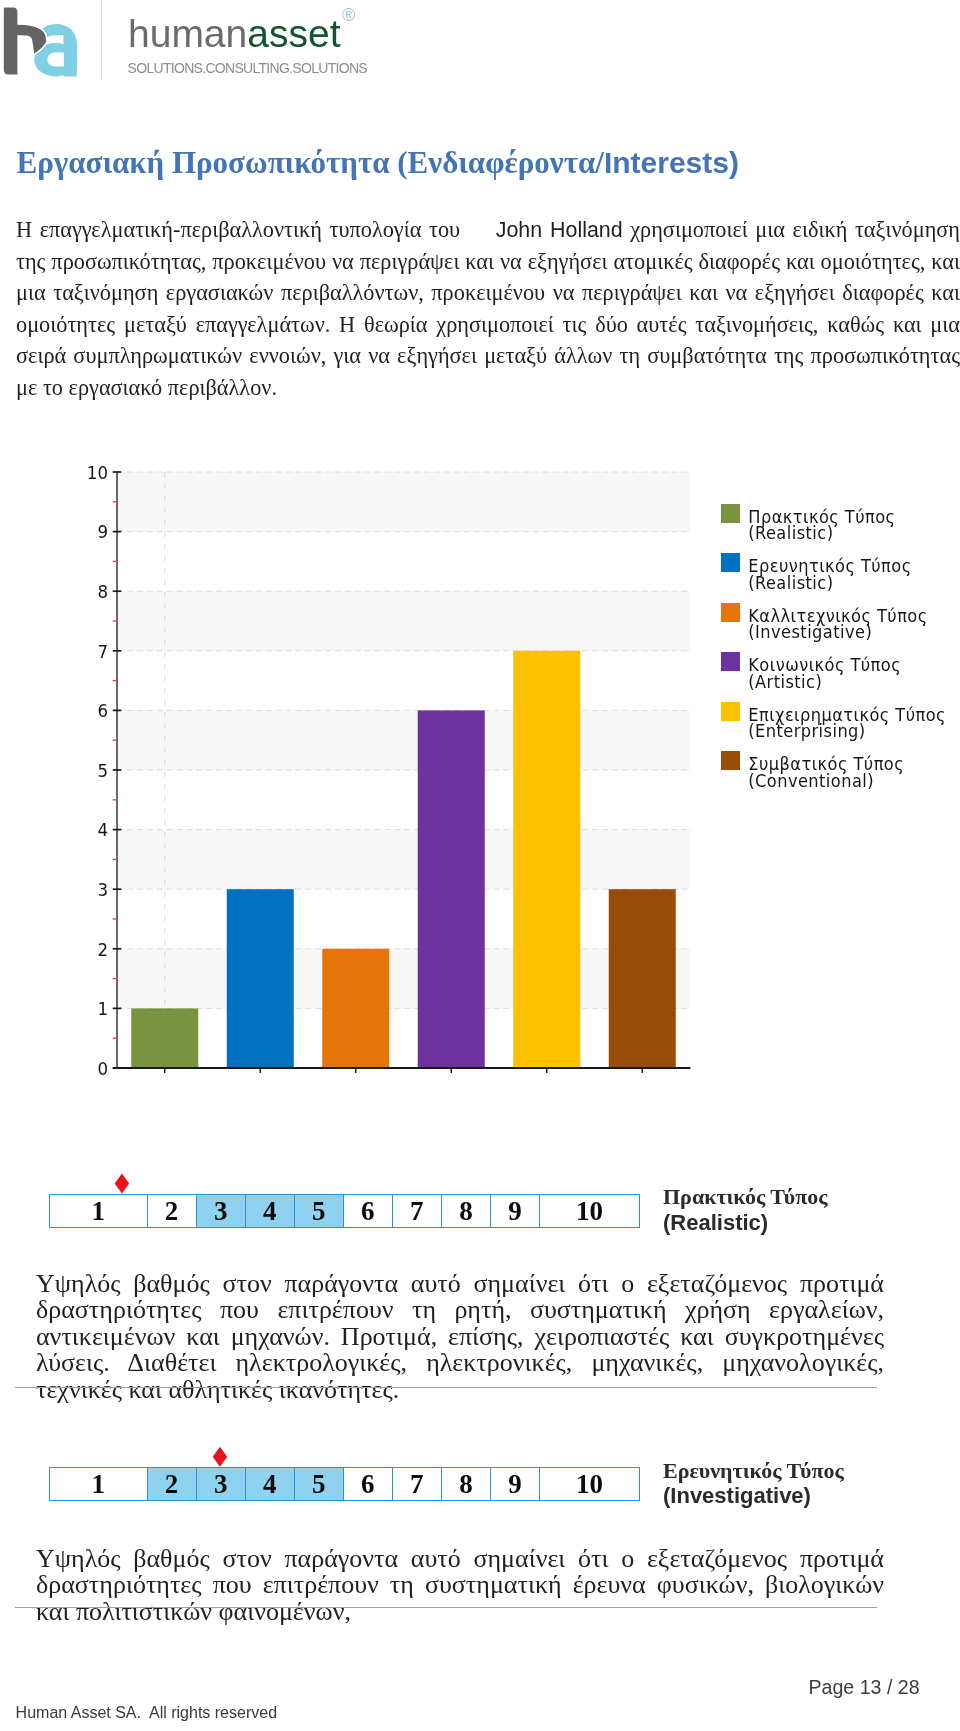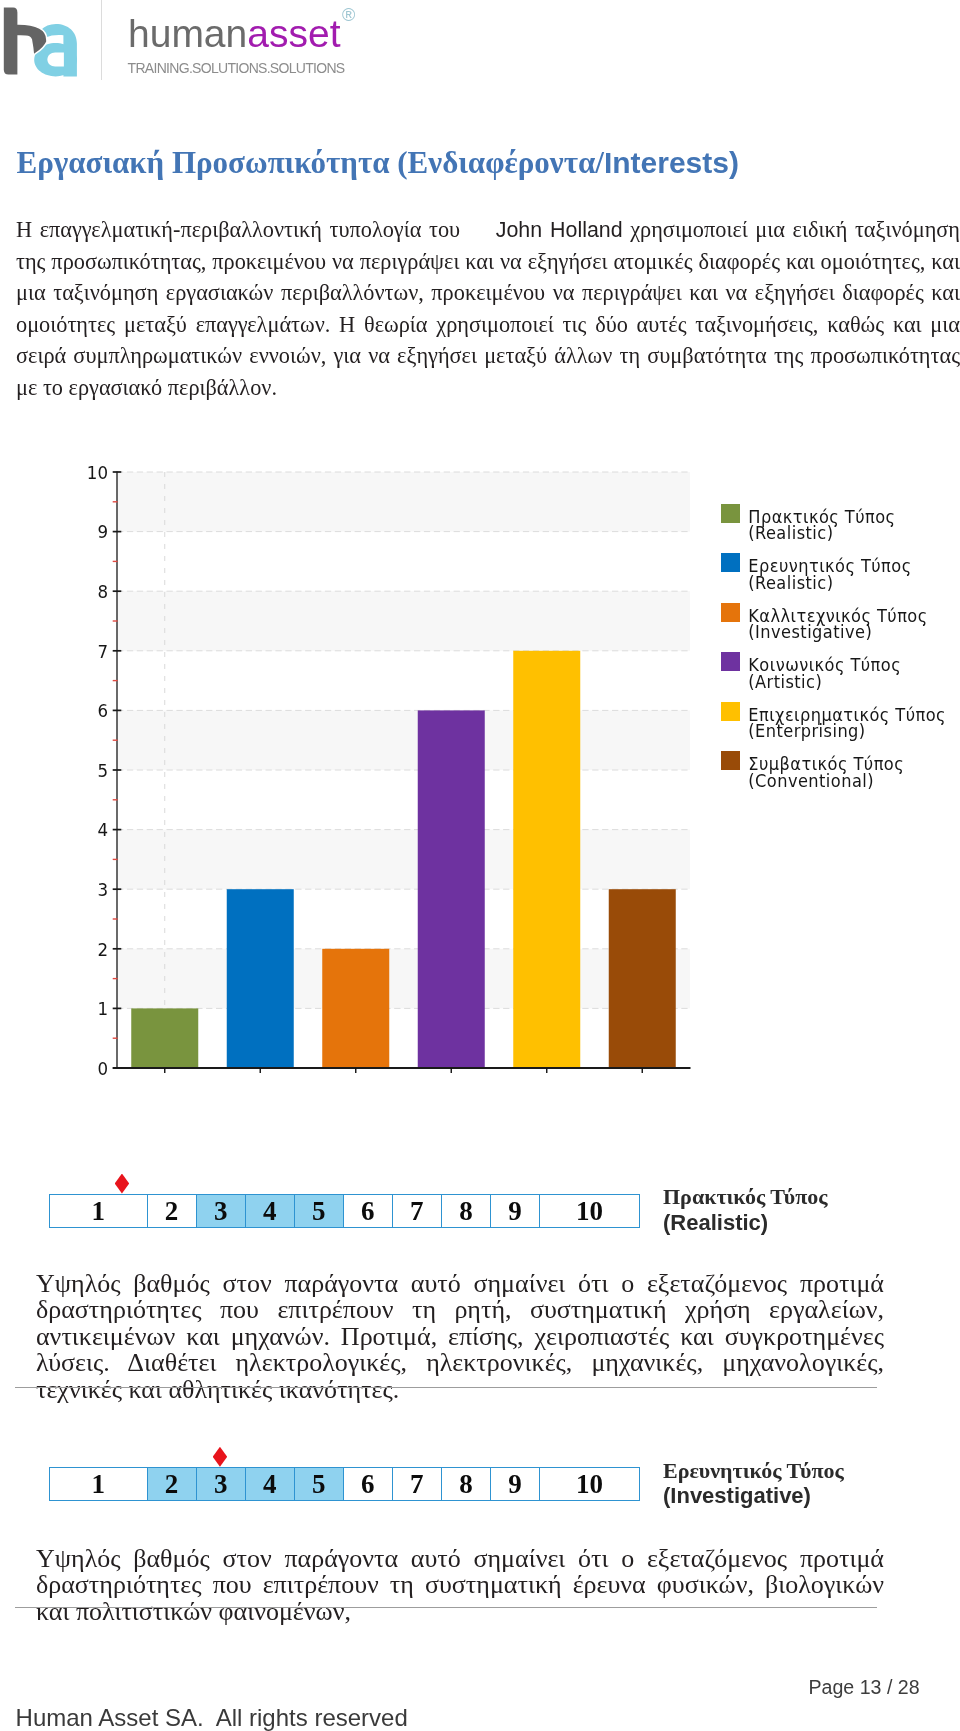--- a/index.html
+++ b/index.html
@@ -11,21 +11,21 @@
     -webkit-font-smoothing:antialiased;
   }
 
   
   #brand-header{position:absolute;left:0;top:0;width:960px;height:90px;}
   #logo-mark{position:absolute;left:0px;top:0px;}
   #brand-divider{position:absolute;left:101px;top:0;width:1px;height:80px;background:#dcdcdc;}
   #brand-wordmark{position:absolute;left:128px;top:14.5px;
      font-family:"Liberation Sans",sans-serif;font-size:39px;font-weight:400;
      line-height:38px;white-space:nowrap;color:#6b6b6b;}
-  #brand-wordmark .accent{color:#a21caf;}
+  #brand-wordmark .accent{color:#14532d;}
   #brand-reg{position:absolute;left:342px;top:6px;font-family:"Liberation Sans",sans-serif;
      font-size:18px;color:#9ec6d2;line-height:18px;}
   #brand-tagline{position:absolute;left:127.6px;top:59.5px;
      font-family:"Liberation Sans",sans-serif;font-size:14px;color:#8c8c8c;
      letter-spacing:-0.7px;white-space:nowrap;}
 
   
   #page-title{position:absolute;left:16.5px;top:125.6px;width:930px;
      font-family:"Liberation Serif",serif;font-weight:bold;font-size:31px;
      color:#4375b5;line-height:33px;white-space:nowrap;}
@@ -54,21 +54,21 @@
      color:#2b2b2b;line-height:25.5px;white-space:nowrap;}
   .score-label .en{font-family:"Liberation Sans",sans-serif;font-weight:bold;font-size:22px;display:block;}
   .score-desc{position:absolute;left:36px;width:848px;
      font-size:26px;line-height:26.6px;text-align:justify;color:#231f20;}
   .section-rule{position:absolute;left:15px;width:862px;height:1px;background:#9d9d9d;}
 
   
   #footer-page{position:absolute;left:801.5px;top:1675.5px;
      font-family:"Liberation Sans",sans-serif;font-size:19.6px;color:#3d3d3d;white-space:pre;margin-left:7px;}
   #footer-copy{position:absolute;left:15.6px;top:1703.8px;
-     font-family:"Liberation Sans",sans-serif;font-size:24px;color:#3a3a3a;white-space:pre;}
+     font-family:"Liberation Sans",sans-serif;font-size:16px;color:#3a3a3a;white-space:pre;}
   #chart-svg{position:absolute;left:0;top:0;}
   #chart-legend{position:absolute;left:720.5px;top:48.6px;}
   .legend-row{position:absolute;left:0;}
   .legend-swatch{position:absolute;left:0;top:0;width:19px;height:19px;}
   .legend-text{position:absolute;left:27.8px;top:5.3px;width:260px;
      font-family:"DejaVu Sans Condensed","DejaVu Sans",sans-serif;font-size:18px;
      line-height:16.6px;color:#171717;white-space:nowrap;letter-spacing:0.45px;}
   .legend-text .lt2{display:block;}
 </style>
 </head>
@@ -78,21 +78,21 @@
   <svg id="logo-mark" width="90" height="85" viewBox="0 0 90 85">
     <path fill="#80d0e4" d="M55.6,43.0 C67.2,43.0 76.9,50.4 76.9,59.8 C76.9,69.2 67.2,76.4 55.6,76.4 C43.7,76.4 34.2,69.2 34.2,59.8 C34.2,50.4 43.7,43.0 55.6,43.0 Z"></path>
     <path fill="#80d0e4" d="M55.9,23.9 C68.0,23.9 76.9,31.6 76.9,43.6 L76.9,76.4 L63.4,76.4 L63.4,43.0 L63.4,35.2 C57.0,34.6 50.6,35.2 45.6,37.6 C41.4,39.6 37.9,42.8 35.8,46.6 L34.2,45.0 C35.4,32.8 43.6,23.9 55.9,23.9 Z"></path>
     <path fill="#ffffff" d="M63.9,52.4 L55.2,52.4 C50.6,52.4 47.4,55.4 47.4,59.4 C47.4,63.4 50.6,66.4 55.2,66.4 L63.9,66.4 Z"></path>
     <path fill="#646464" stroke="#ffffff" stroke-width="1.5" stroke-linejoin="round" d="M15.0,24.0 C24.5,23.6 33.0,24.6 39.6,28.1 C44.3,30.6 46.9,34.9 46.9,39.9 L46.9,41.9 C45.2,45.5 41.8,49.5 36.8,52.6 L33.4,55.0 C33.1,50.0 32.2,44.2 31.3,39.4 C30.6,37.3 29.0,36.3 25.8,36.2 L15.0,35.8 Z"></path>
     <path fill="#646464" d="M3.8,7.5 L13.2,7.5 C15.9,7.5 17.4,9.2 17.4,12.4 L17.4,74.6 L8.4,74.6 C5.6,74.6 3.8,72.9 3.8,69.7 Z"></path>
   </svg>
   <div id="brand-divider"></div>
   <div id="brand-wordmark"><span>human</span><span class="accent">asset</span></div>
   <div id="brand-reg">®</div>
-  <div id="brand-tagline">TRAINING.SOLUTIONS.SOLUTIONS</div>
+  <div id="brand-tagline">SOLUTIONS.CONSULTING.SOLUTIONS</div>
 </div>
 
 <h1 id="page-title"><span>Εργασιακή Προσωπικότητα (Ενδιαφέροντα/</span><span class="latin">Interests)</span></h1>
 
 <p id="intro-paragraph"><span>Η επαγγελματική-περιβαλλοντική τυπολογία του </span><span class="latin">John Holland</span><span> χρησιμοποιεί μια ειδική ταξινόμηση της προσωπικότητας, προκειμένου να περιγράψει και να εξηγήσει ατομικές διαφορές και ομοιότητες, και μια ταξινόμηση εργασιακών περιβαλλόντων, προκειμένου να περιγράψει και να εξηγήσει διαφορές και ομοιότητες μεταξύ επαγγελμάτων. Η θεωρία χρησιμοποιεί τις δύο αυτές ταξινομήσεις, καθώς και μια σειρά συμπληρωματικών εννοιών, για να εξηγήσει μεταξύ άλλων τη συμβατότητα της προσωπικότητας με το εργασιακό περιβάλλον.</span></p>
 
 <div id="score-block-1" class="score-block" style="top: 1194px;">
     <span class="scale-marker" style="left:114.7px;top:-20.5px"></span>
     <div class="scale-strip">
       <div class="scale-cell" style="width:97.6px">1</div>

